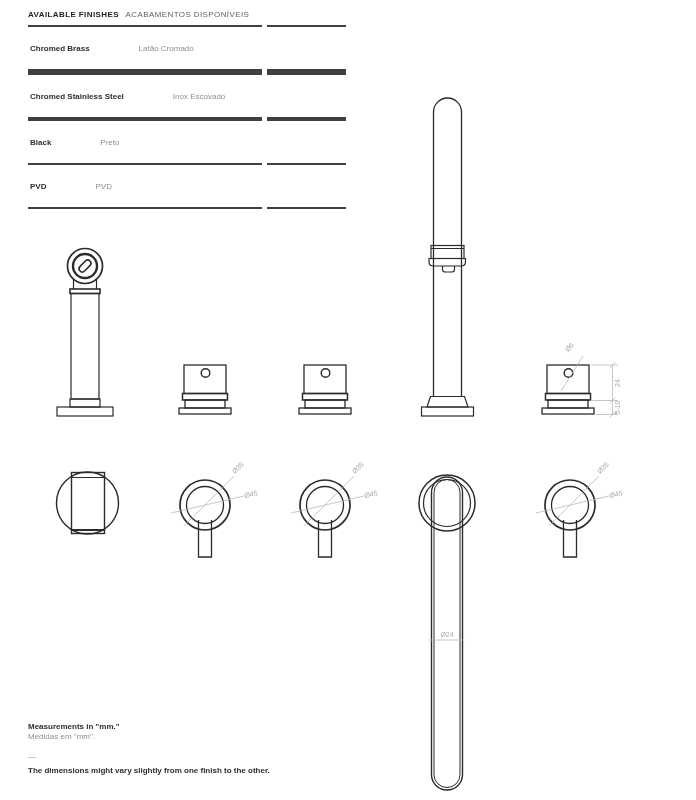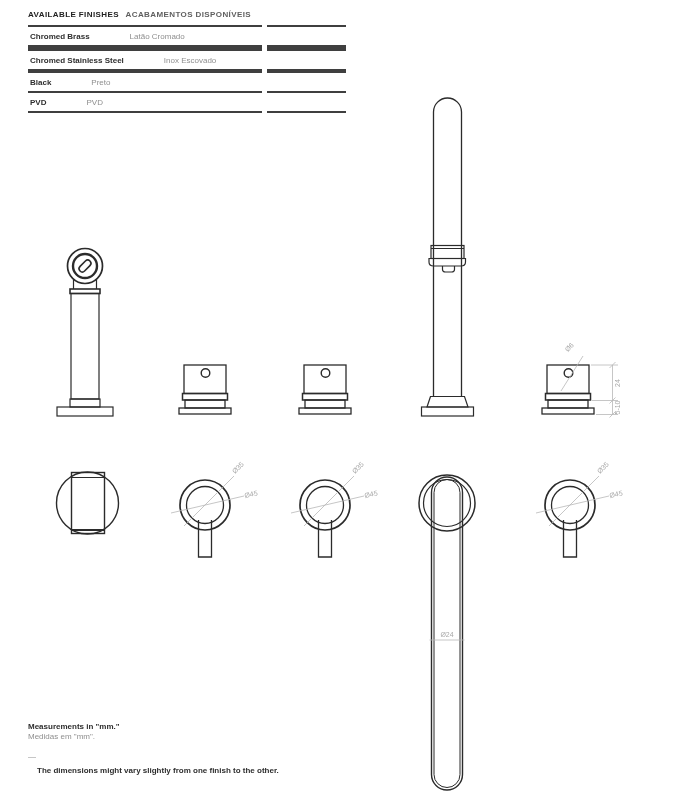--- a/index.html
+++ b/index.html
@@ -2,39 +2,39 @@
 <html><head>
 <meta charset="utf-8">
 <style>
   * { margin:0; padding:0; box-sizing:border-box; }
   html,body { background:#ffffff; }
   body { font-family:"Liberation Sans", sans-serif; }
   .page { position:relative; width:696px; height:800px; background:#fff; overflow:hidden; }
 
   .header { position:absolute; left:28px; top:10px; font-size:8px; letter-spacing:.4px; white-space:nowrap; }
   .header .en { font-weight:700; color:#222; }
-  .header .pt { font-weight:700; color:#5f5f5f; margin-left:4px; }
+  .header .pt { font-weight:400; color:#5f5f5f; margin-left:4px; }
 
   .table { position:absolute; left:28px; top:25px; width:318px; }
   .sep { height:2px; background:#3f3f3f; position:relative; }
   .sep::after { content:""; position:absolute; left:234px; width:5px; top:0; bottom:0; background:#fff; }
-  .finish-row { height:18px; display:flex; align-items:center; padding-left:2px; font-size:8px; white-space:nowrap; }
+  .finish-row { height:42px; display:flex; align-items:center; padding-left:2px; font-size:8px; white-space:nowrap; }
   .finish-row .en { font-weight:700; color:#2e2e2e; }
-  .finish-row .pt { font-weight:400; color:#8f8f8f; margin-left:8px;padding-left:32px; }
+  .finish-row .pt { font-weight:400; color:#8f8f8f; margin-left:17px;padding-left:32px; }
 
   svg.drawings { position:absolute; left:0; top:0; }
   svg .ln { stroke:#2b2b2b; fill:none; }
   svg .dim-ln { stroke:#b8b8b8; fill:none; stroke-width:.8; }
   svg text.dim-label { font-family:"Liberation Sans", sans-serif; font-size:7px; fill:#a8a8a8; stroke:none; }
 
   .notes { position:absolute; left:28px; top:722px; width:360px; font-size:8px; line-height:10px; white-space:nowrap; }
   .notes .bold { font-weight:700; color:#2e2e2e; }
   .notes .gray { color:#8f8f8f; }
   .notes .dash { color:#8f8f8f; margin-top:10px; }
-  .notes .blk2 { margin-top:4px;margin-left:9px; }
+  .notes .blk2 { margin-top:4px; }
 </style>
 </head>
 <body>
 
 <div class="page">
 
   <div class="header">
     <span class="en">AVAILABLE FINISHES</span>
     <span class="pt">ACABAMENTOS DISPONÍVEIS</span>
   </div>

